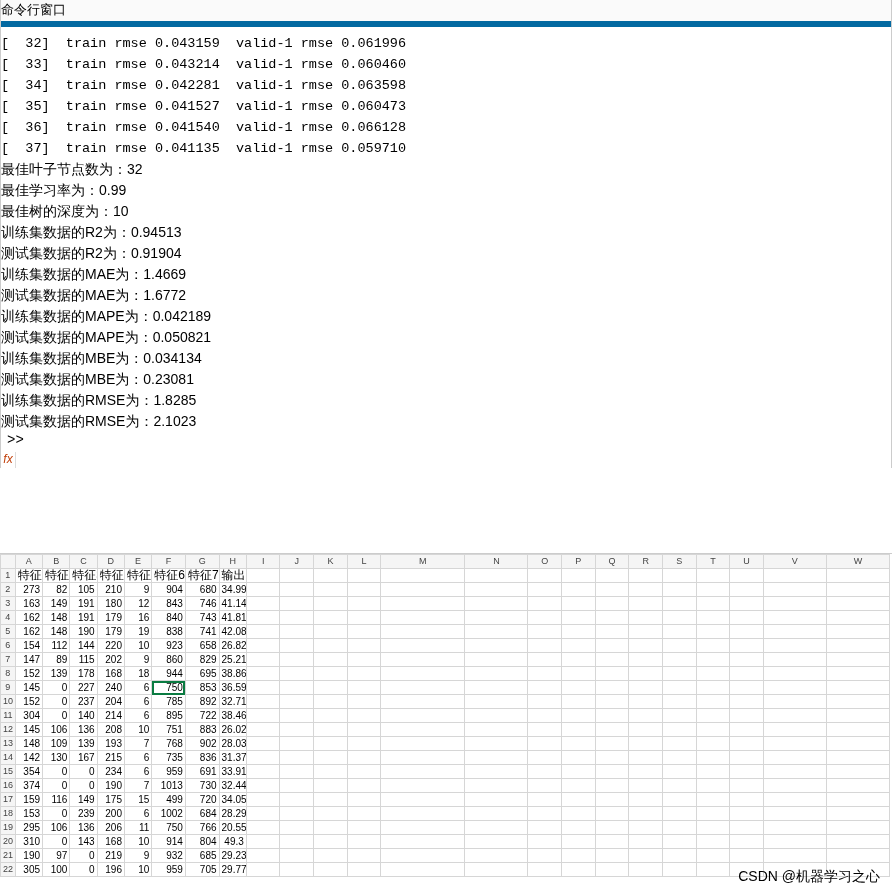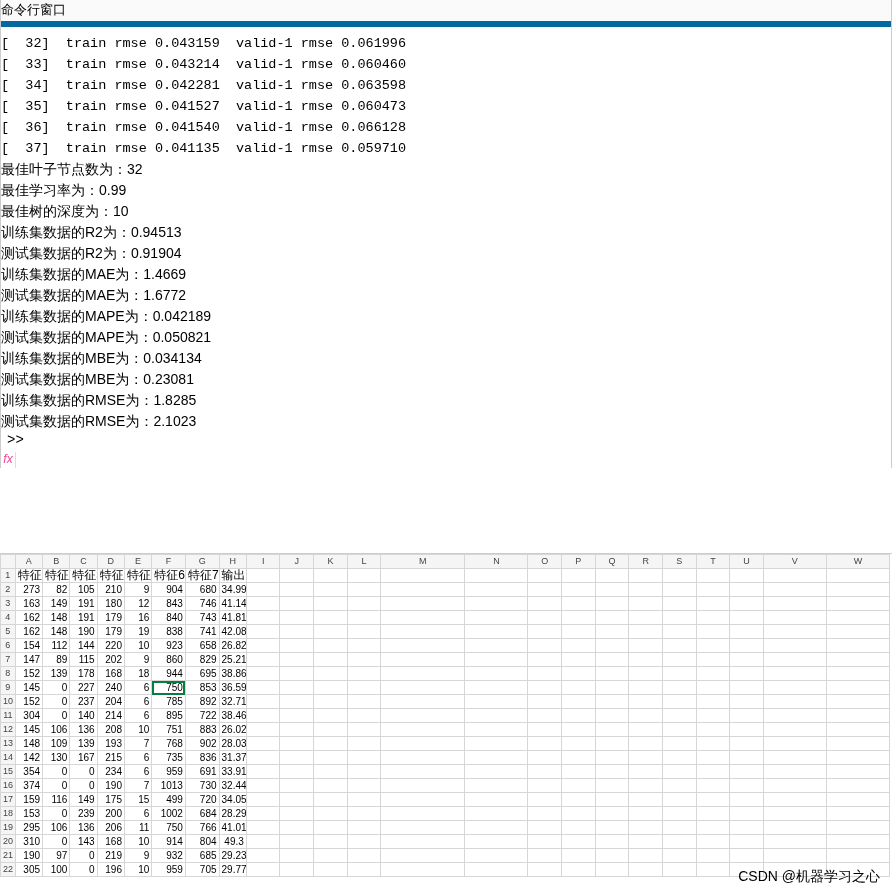--- a/index.html
+++ b/index.html
@@ -1,19 +1,19 @@
 <!DOCTYPE html>
 <html><head>
 <meta charset="utf-8">
 <style>
   html,body{margin:0;padding:0;background:#fff;font-family:"Microsoft YaHei",Arial,sans-serif;font-size:13px;color:#000;width:892px}
   .cmd-wrap{border:1px solid #ccc;border-top:0;border-bottom:0}
   .cmd-title{font-size:13px;padding:1px 4px 2px 0;border-bottom:6px solid #0369a1;background:#fafafa}
   .cmd-body{padding:6px 6px 20px 0;position:relative}
-  .fx-icon{position:absolute;left:0;bottom:0;font-style:italic;font-size:12px;color:#ec4899;width:14px;text-align:center;border-right:1px solid #ddd;height:16px;line-height:14px}
+  .fx-icon{position:absolute;left:0;bottom:0;font-style:italic;font-size:12px;color:#c2410c;width:14px;text-align:center;border-right:1px solid #ddd;height:16px;line-height:14px}
   .mono{font-family:Consolas,"Courier New",monospace;font-size:13.5px;white-space:pre;line-height:21px}
   .cn-line{font-family:"Microsoft YaHei",sans-serif;font-size:14px;line-height:21px}
   .prompt{font-family:Consolas,"Courier New",monospace;font-size:14px;padding-left:6px}
   .gap{height:85px}
   
   .sheet{font-size:10px;font-family:"Microsoft YaHei",Arial,sans-serif;border-top:1px solid #ccc}
   table{border-collapse:collapse;table-layout:fixed;width:890px}
   th,td{border:1px solid #d6d6d6;height:13px;line-height:13px;padding:0 2px;overflow:hidden;white-space:nowrap}
   th{background:#f5f5f5;font-weight:normal;font-size:9px;color:#444;text-align:center}
   td.rn{background:#f5f5f5;text-align:center;color:#444;font-size:9px;width:14px}
@@ -592,21 +592,21 @@
         </tr>
         <tr>
           <td class="rn">19</td>
           <td class="num">295</td>
           <td class="num">106</td>
           <td class="num">136</td>
           <td class="num">206</td>
           <td class="num">11</td>
           <td class="num">750</td>
           <td class="num">766</td>
-          <td class="num">41.01</td>
+          <td class="num">20.55</td>
           <td></td>
           <td></td>
           <td></td>
           <td></td>
           <td></td>
           <td></td>
           <td></td>
           <td></td>
           <td></td>
           <td></td>

